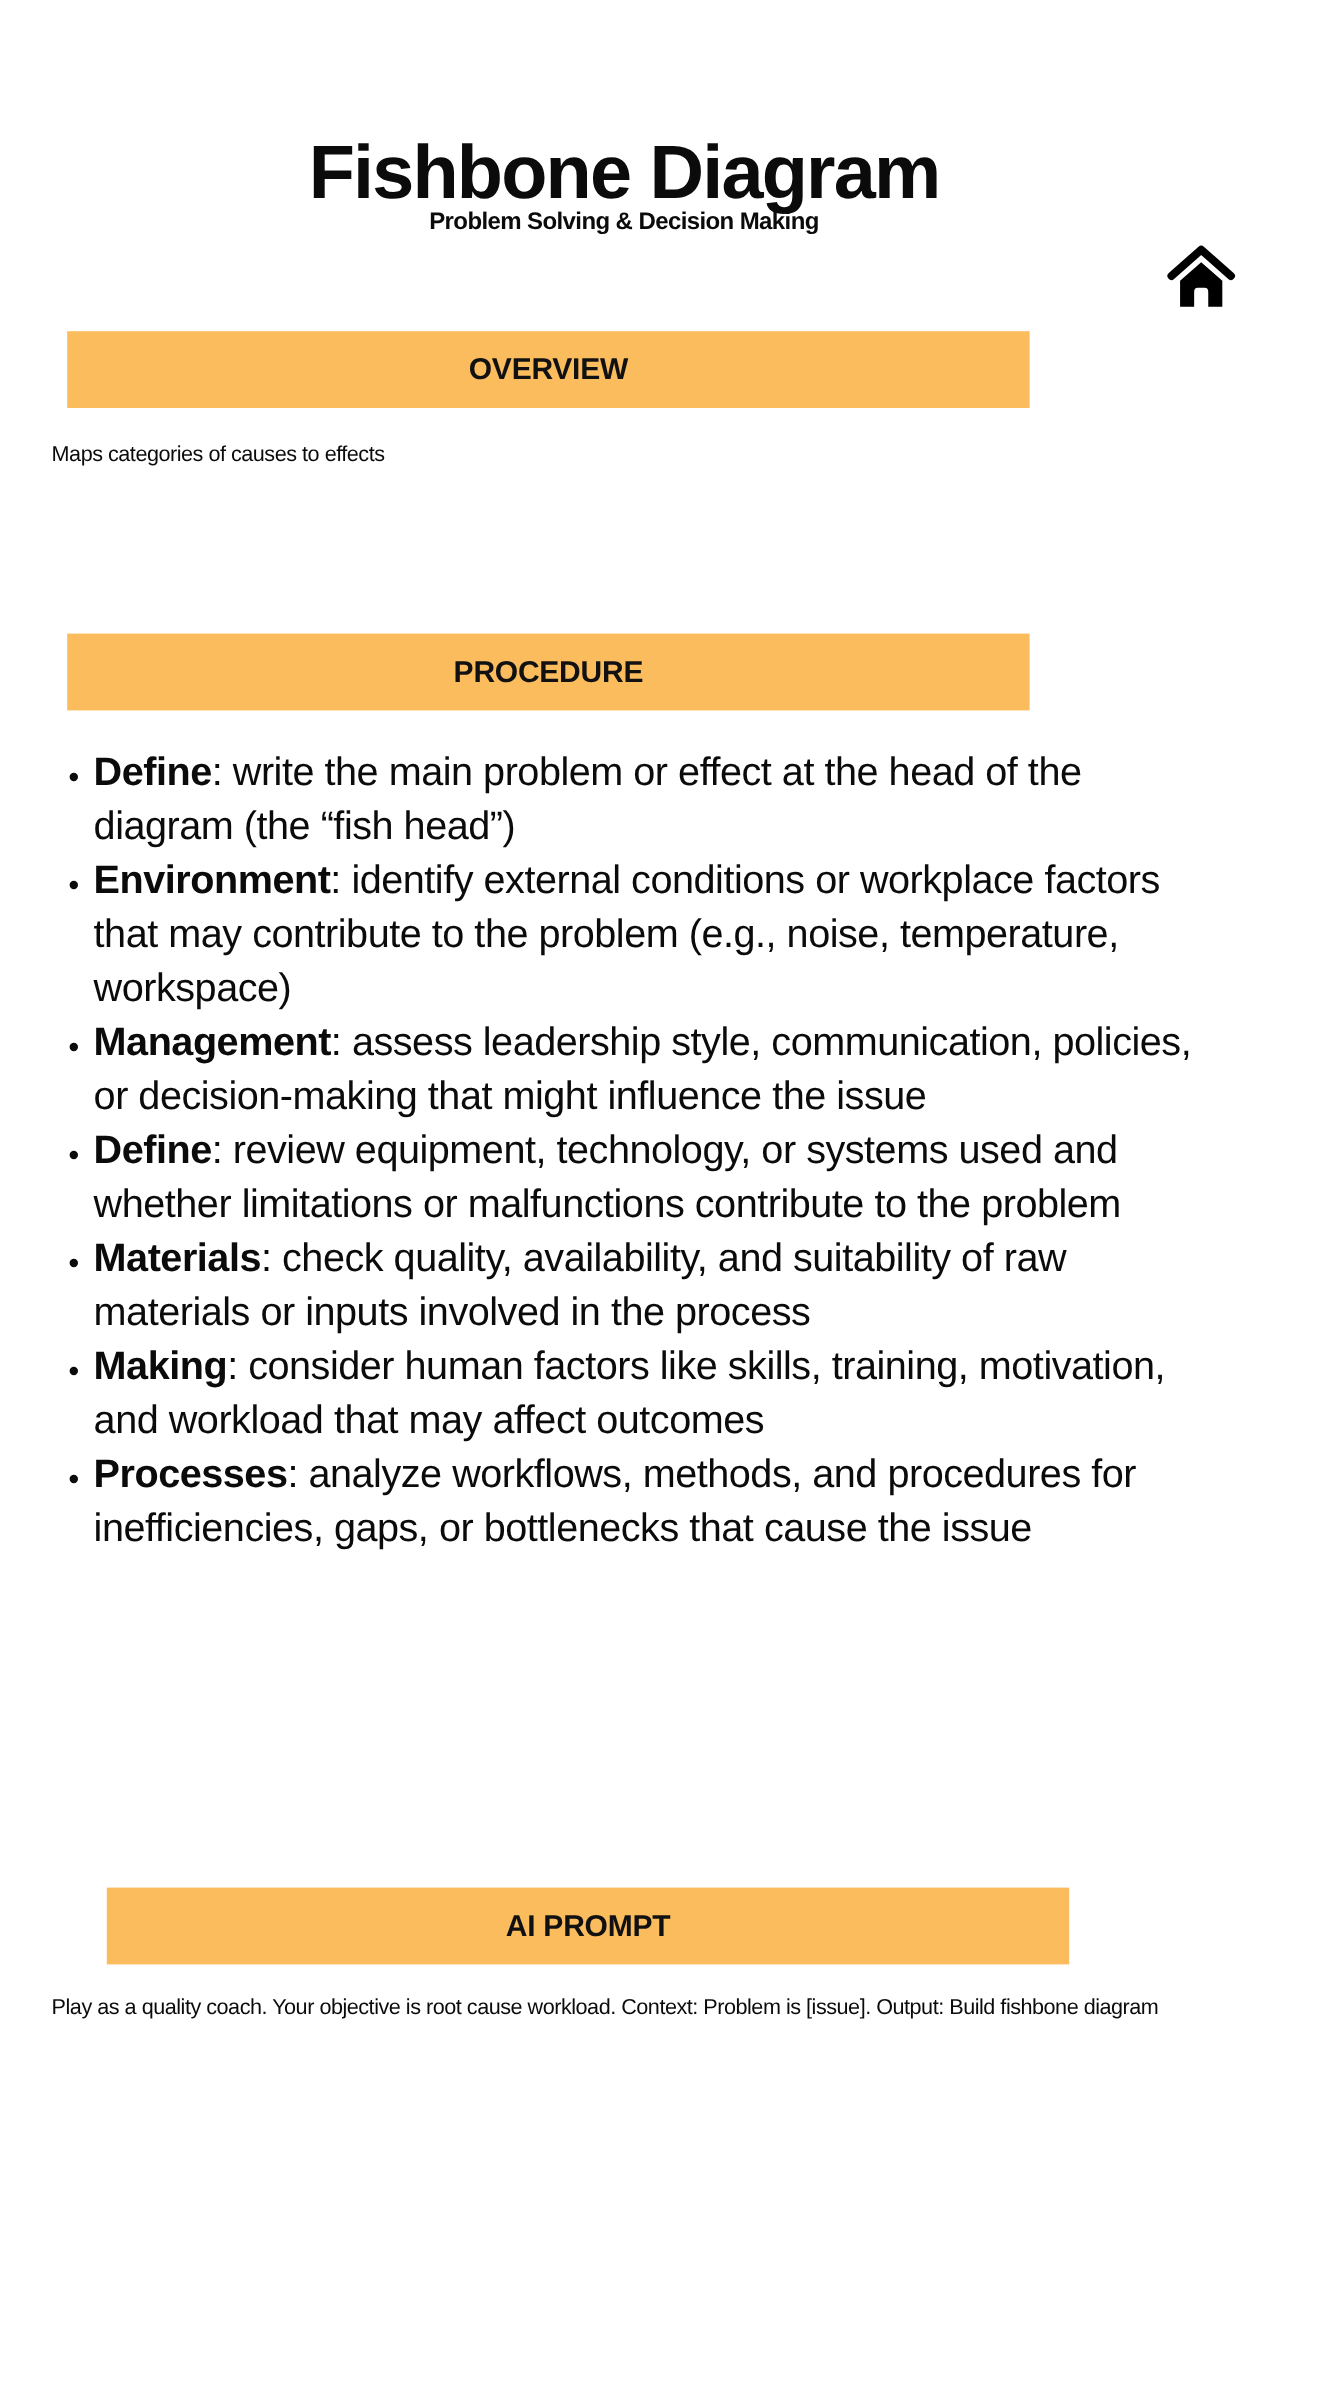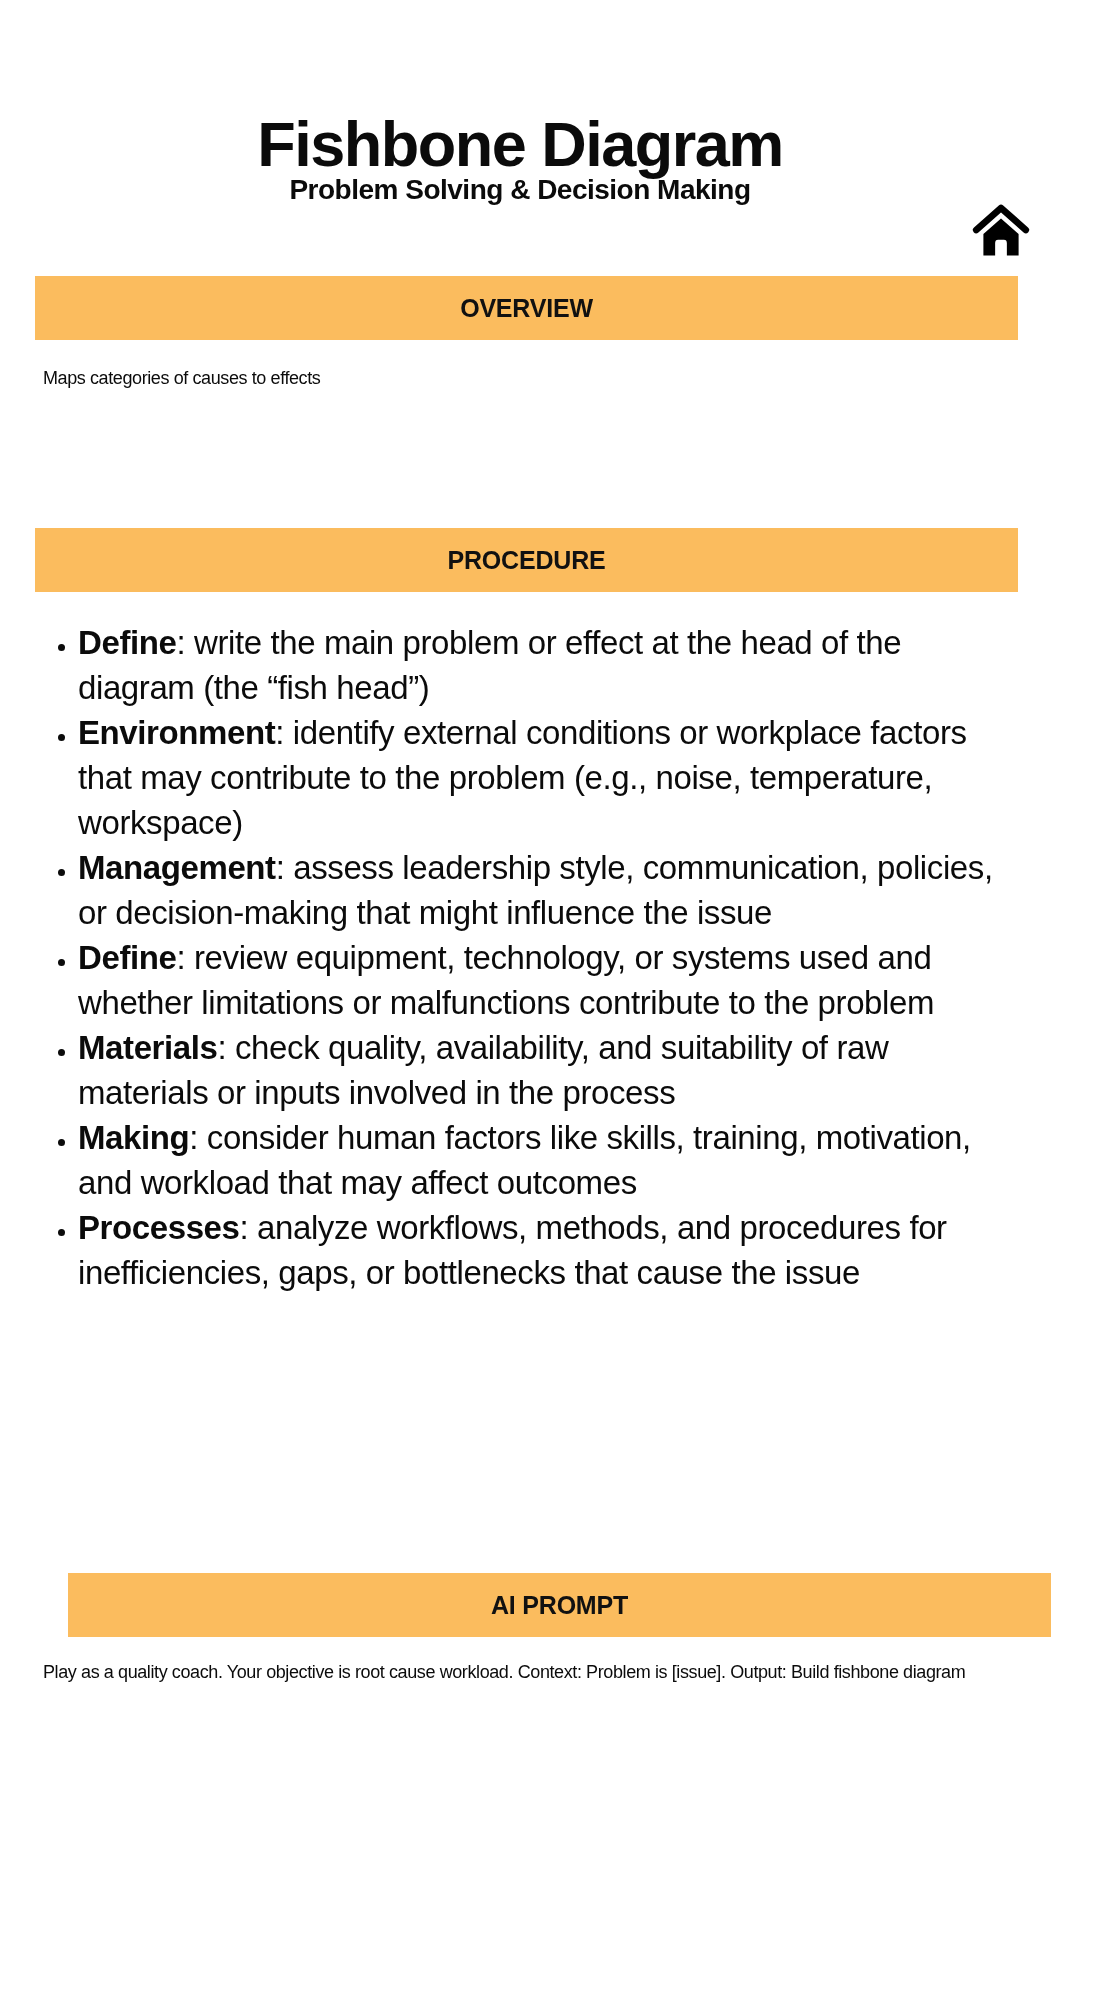--- a/index.html
+++ b/index.html
@@ -27,43 +27,43 @@
     color: #0b0b0b;
   }
 
   .page-subtitle {
     position: absolute;
     top: 174px;
     left: 0;
     width: 100%;
     padding-right: 62px;
     text-align: center;
-    font-size: 28px;
+    font-size: 20px;
     font-weight: 700;
     letter-spacing: -0.5px;
     color: #0b0b0b;
   }
 
   .home-button {
     position: absolute;
     left: 969px;
     top: 198px;
     width: 64px;
     height: 66px;
     background: transparent;
     border: none;
     cursor: pointer;
     padding: 0;
   }
   .home-button svg { width: 100%; height: 100%; display: block; }
 
   .banner {
     position: absolute;
-    left: 35px;
-    width: 983px;
+    left: 56px;
+    width: 802px;
     height: 64px;
     background: var(--banner-color, #FBBC5E);
     display: flex;
     align-items: center;
     justify-content: center;
   }
   .banner .banner-label {
     font-size: 25px;
     font-weight: 700;
     letter-spacing: -0.2px;

